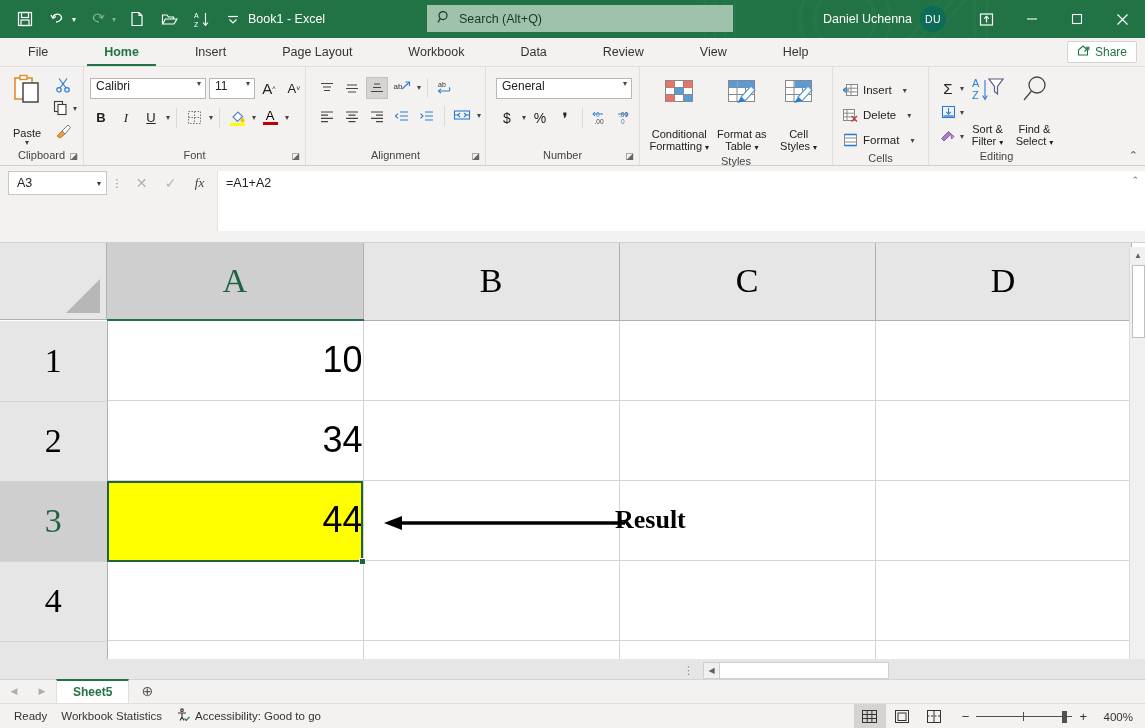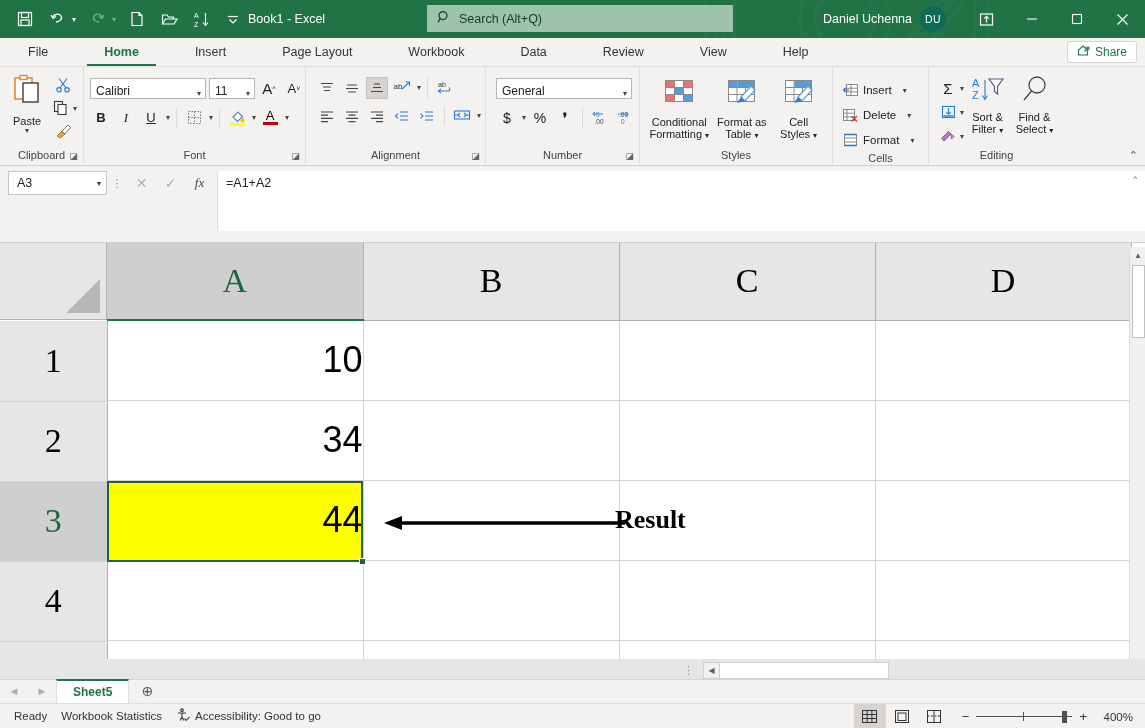--- a/index.html
+++ b/index.html
@@ -78,32 +78,32 @@
   .rgroup-title {
     height: 17px; font-size: 11px; color: #444; text-align: center; line-height: 15px;
     position: relative;
   }
   .dlg { position: absolute; right: 5px; bottom: 1px; font-size: 9px; color: #666; }
 
   .bigbtn {
     display: flex; flex-direction: column; align-items: center; justify-content: flex-start;
     font-size: 11px; color: #222; width: 56px; padding-top: 2px;
   }
-  .bigbtn .lbl { text-align: center; line-height: 12px; margin-top: 8px; }
+  .bigbtn .lbl { text-align: center; line-height: 12px; margin-top: 20px; }
   .smallrow { display: flex; align-items: center; gap: 3px; height: 23px; }
   .smallbtn {
     display: flex; align-items: center; justify-content: center;
     min-width: 22px; height: 22px; font-size: 12px; color: #222; padding: 0 2px;
   }
   .smallbtn.sel { background: #d6d3d0; border: 1px solid #c4c1be; }
   .cb { font-size: 8px; color: #444; margin-left: 1px; }
   .vsep { width: 1px; height: 20px; background: #dcdad8; margin: 0 3px; }
   .inputbox {
     border: 1px solid #b9b7b4; background: #fff; height: 21px; display: flex;
-    align-items: flex-end; padding: 0 4px 0 5px; font-size: 12px; color: #222;
+    align-items: flex-start; padding: 0 4px 0 5px; font-size: 12px; color: #222;
     justify-content: space-between;
   }
   .textrow { display: flex; align-items: center; gap: 3px; height: 25px; }
   .menuitem { display: flex; align-items: center; gap: 5px; height: 22px; font-size: 11.5px; color: #222; }
   .menucol { display: flex; flex-direction: column; gap: 1px; padding-top: 2px; }
   .iconcell { display: inline-flex; align-items: center; justify-content: center; }
   .collapse { position: absolute; right: 7px; bottom: 3px; font-size: 11px; color: #555; }
 
   
   .fbar { height: 77px; background: #f3f2f1; display: flex; align-items: flex-start;

